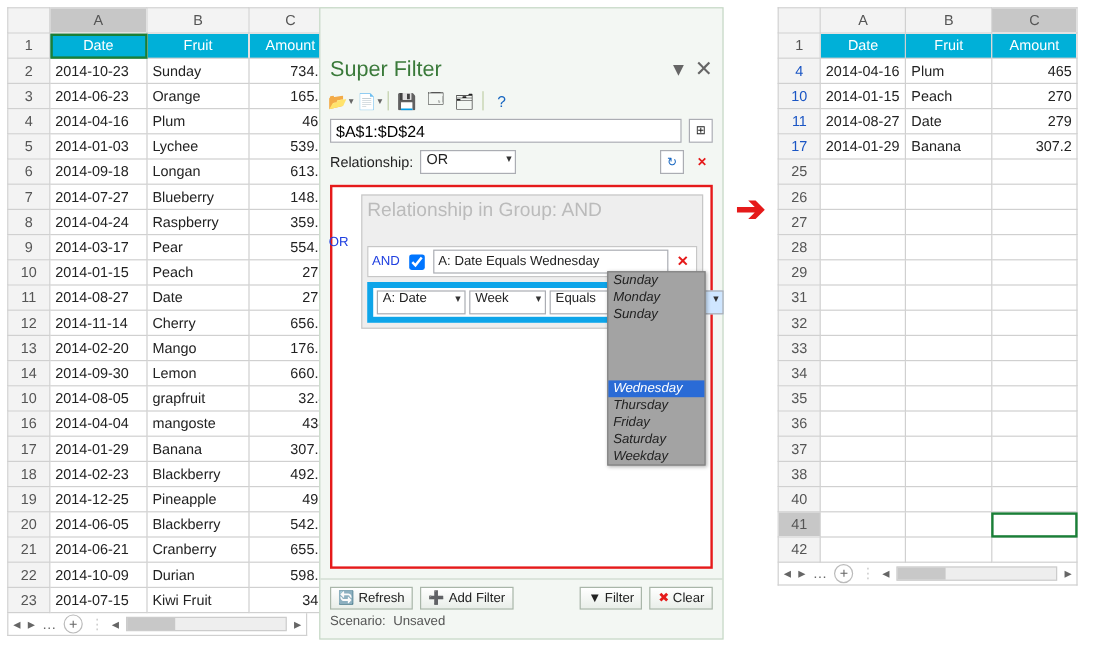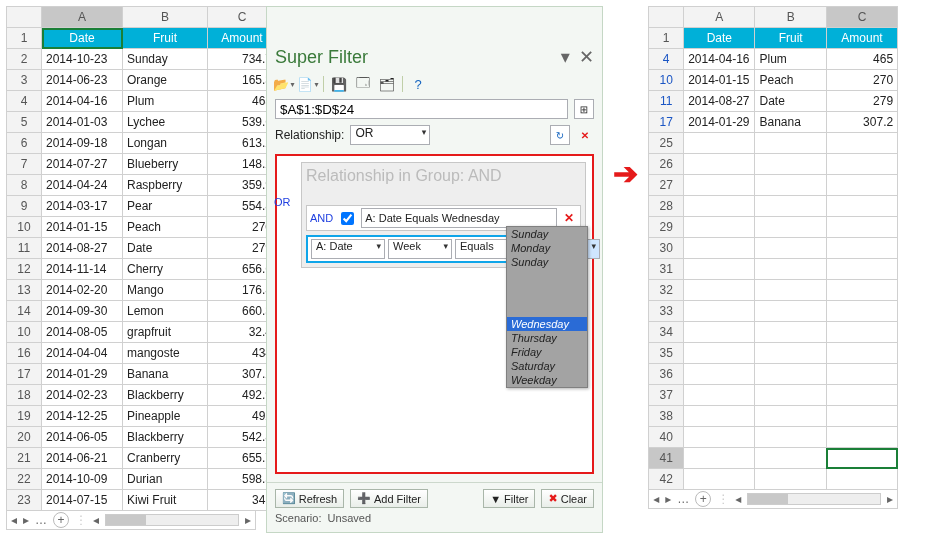--- a/index.html
+++ b/index.html
@@ -196,21 +196,21 @@
     border:1px solid #abadb3;
     padding:1px 3px;
     font-size:11px;
     height:16px;
     line-height:16px;
   }
   .crit-row .xdel { color:#e51a1a; font-weight:bold; cursor:pointer; padding:0 3px;}
   .build-row {
     display:flex; gap:3px;
     background:#fff;
-    border:2px solid #0ea5e9;
+    border:5px solid #0ea5e9;
     padding:2px 3px;
   }
   .build-row .select-like { min-width:48px; font-size:11px;}
   .dropdown {
     position:absolute;
     right: 4px;
     top: 70px;
     width: 80px;
     background:#a3a3a3;
     border:1px solid #808080;
@@ -573,26 +573,20 @@
             <td></td>
             <td class=""></td>
           </tr>
           <tr>
             <td class="row-head">29</td>
             <td></td>
             <td></td>
             <td class=""></td>
           </tr>
           <tr>
-            <td class="row-head">30</td>
-            <td></td>
-            <td></td>
-            <td class=""></td>
-          </tr>
-          <tr>
             <td class="row-head">31</td>
             <td></td>
             <td></td>
             <td class=""></td>
           </tr>
           <tr>
             <td class="row-head">32</td>
             <td></td>
             <td></td>
             <td class=""></td>

